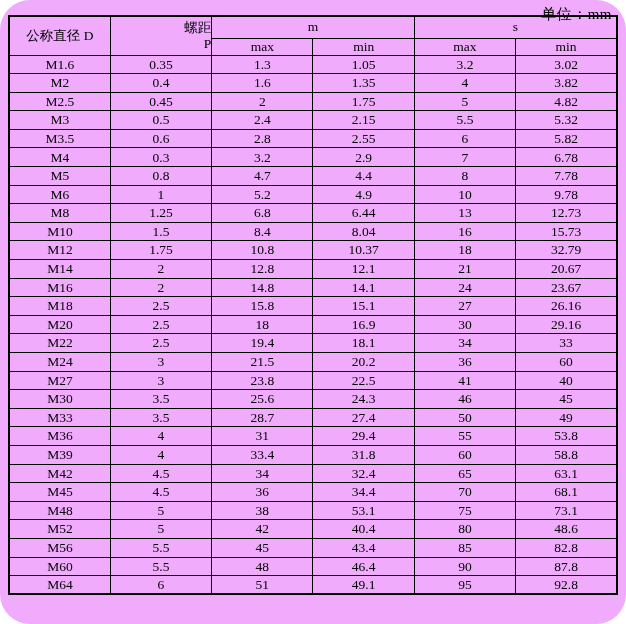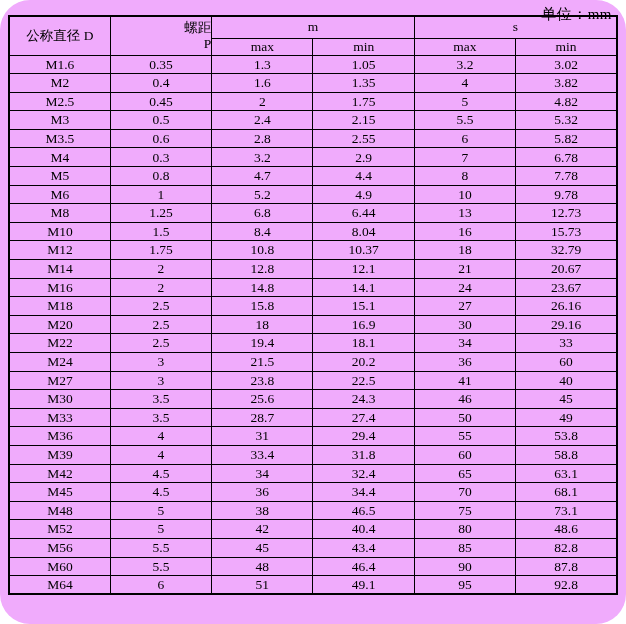--- a/index.html
+++ b/index.html
@@ -271,21 +271,21 @@
           <td>4.5</td>
           <td>36</td>
           <td>34.4</td>
           <td>70</td>
           <td>68.1</td>
         </tr>
         <tr>
           <td>M48</td>
           <td>5</td>
           <td>38</td>
-          <td>46.5</td>
+          <td>53.1</td>
           <td>75</td>
           <td>73.1</td>
         </tr>
         <tr>
           <td>M52</td>
           <td>5</td>
           <td>42</td>
           <td>40.4</td>
           <td>80</td>
           <td>48.6</td>

